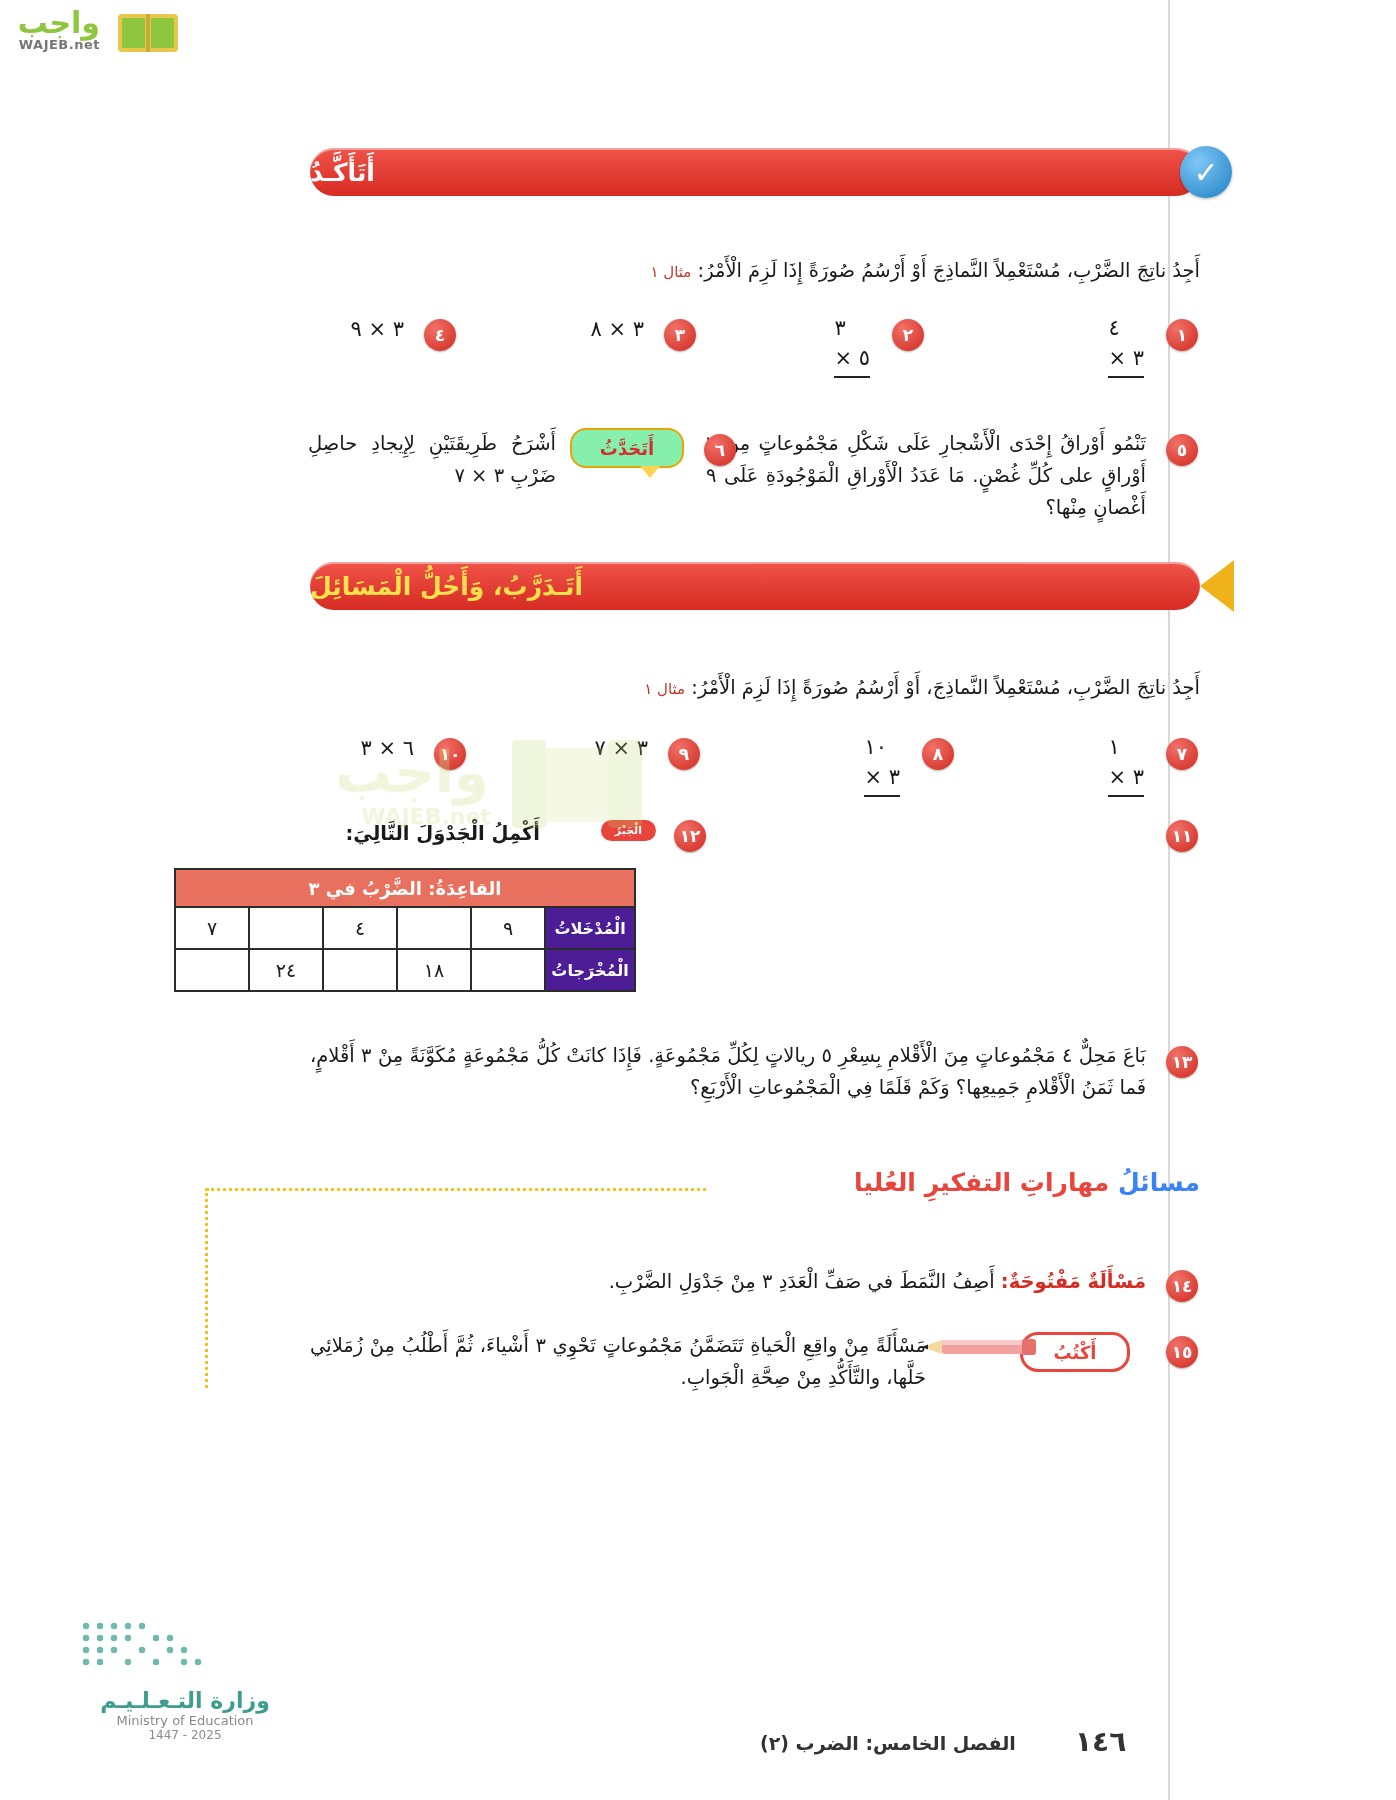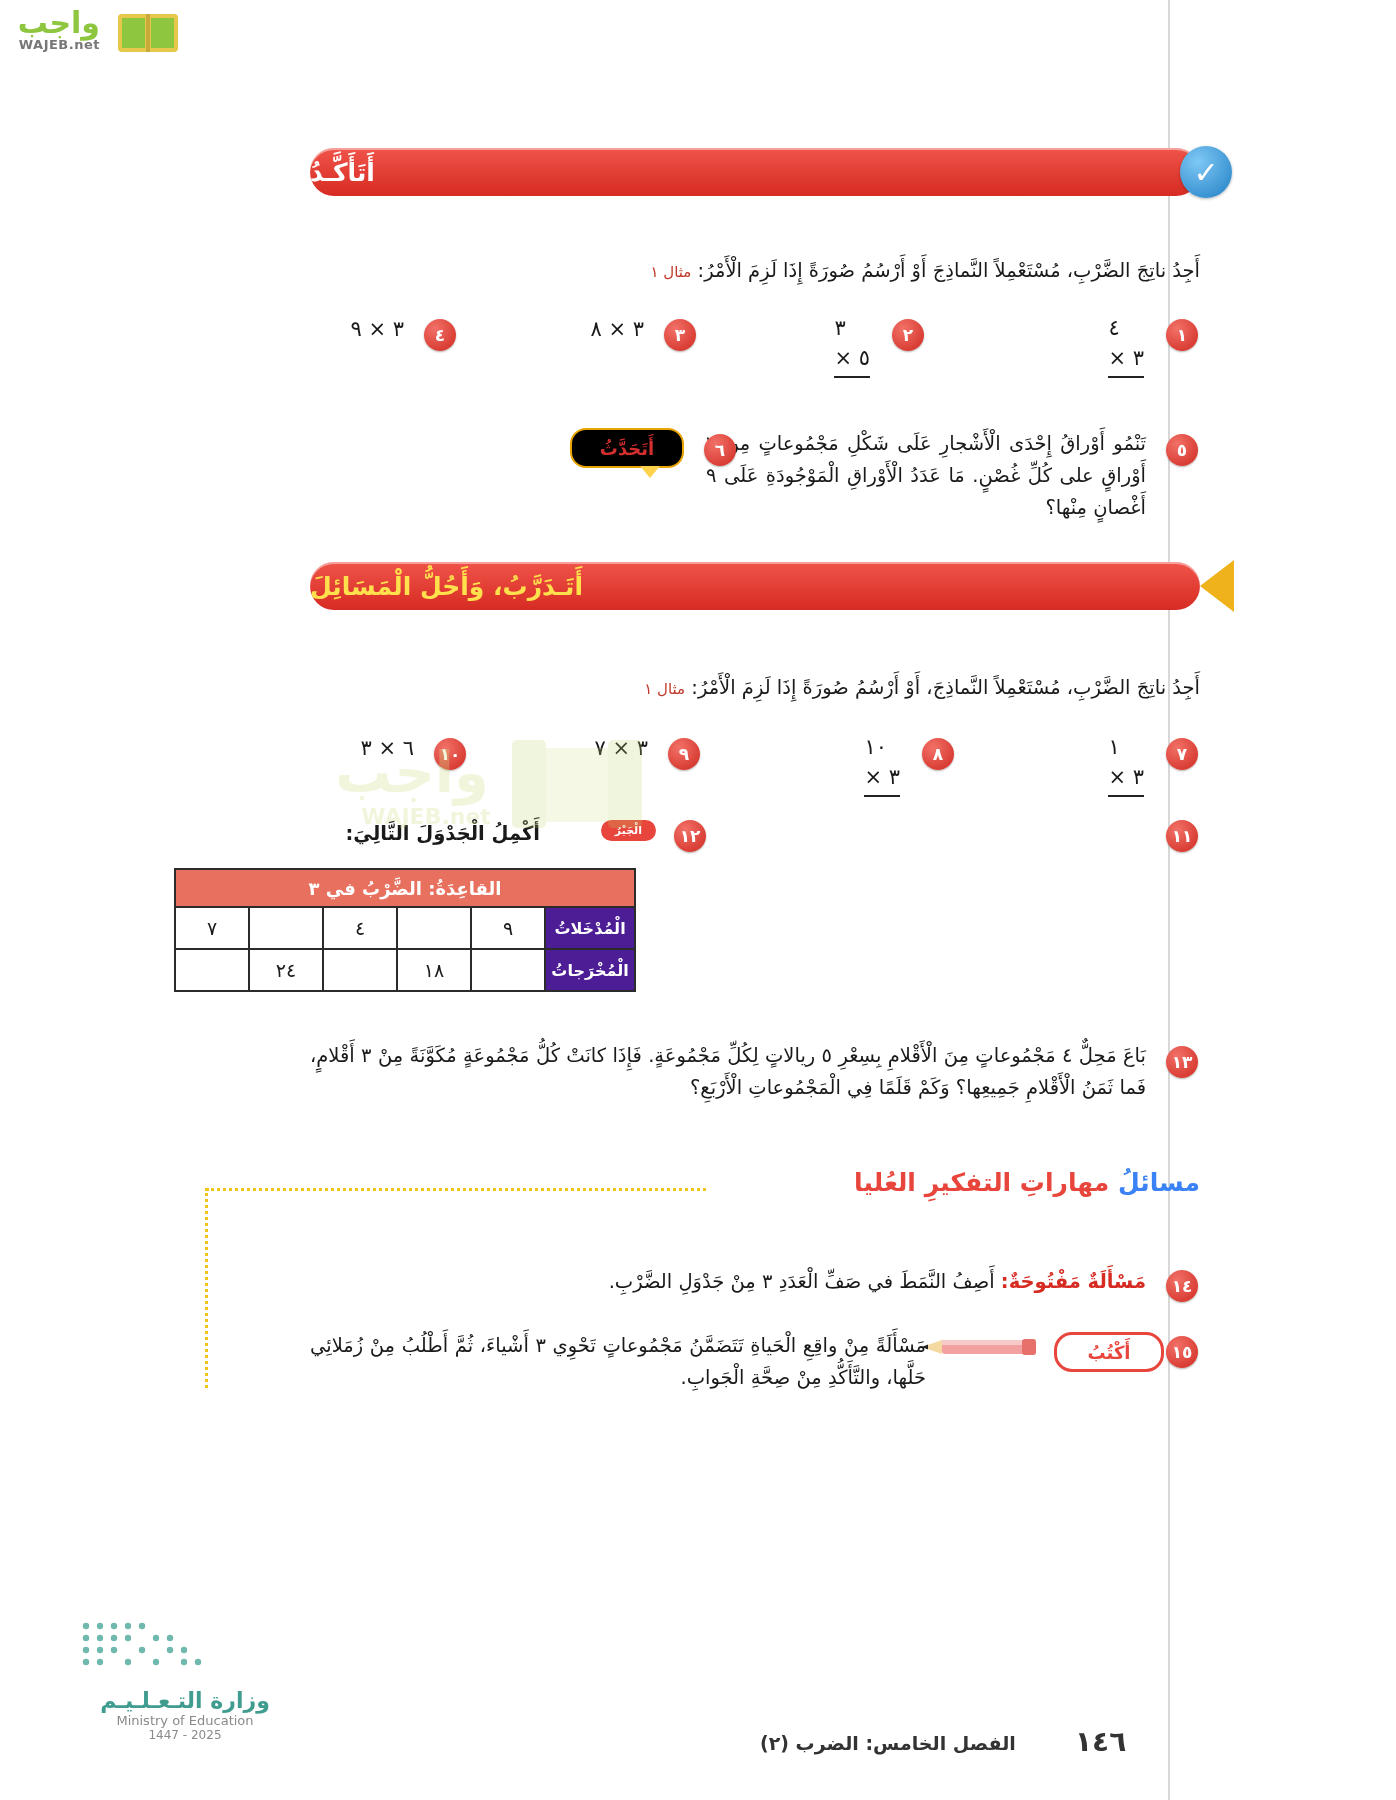--- a/index.html
+++ b/index.html
@@ -57,21 +57,21 @@
     box-shadow:0 1px 2px rgba(0,0,0,.3);
   }
 
   
   .vmul{position:absolute;text-align:left;font-size:21px;line-height:1.45;direction:ltr;}
   .vmul .row2{border-bottom:2px solid #222;padding-bottom:2px;}
   .hexpr{position:absolute;font-size:21px;direction:ltr;}
 
   
   .bubble{
-    position:absolute;background:#000000;border:2px solid #e8a400;border-radius:16px;
+    position:absolute;background:#86efac;border:2px solid #e8a400;border-radius:16px;
     color:#d32f2f;font-weight:bold;font-size:18px;
     display:flex;align-items:center;justify-content:center;
   }
   .bubble:after{
     content:"";position:absolute;bottom:-12px;right:22px;
     width:0;height:0;border-left:10px solid transparent;border-right:10px solid transparent;
     border-top:12px solid #ffd24d;
   }
 
   
@@ -159,20 +159,21 @@
   <div class="hexpr" style="top:317px;right:752px;">٣ × ٨</div>
 
   <div class="num" style="top:319px;right:940px;">٤</div>
   <div class="hexpr" style="top:317px;right:992px;">٣ × ٩</div>
 
   <div class="num" style="top:434px;right:198px;">٥</div>
   <div class="txt" style="top:428px;right:250px;width:440px;text-align:justify;">تَنْمُو أَوْراقُ إِحْدَى الْأَشْجارِ عَلَى شَكْلِ مَجْمُوعاتٍ مِن ٣ أَوْراقٍ على كُلِّ غُصْنٍ. مَا عَدَدُ الْأَوْراقِ الْمَوْجُودَةِ عَلَى ٩ أَغْصانٍ مِنْها؟</div>
 
   <div class="num" style="top:434px;right:660px;">٦</div>
   <div class="bubble" style="top:428px;right:712px;width:110px;height:36px;">أَتَحَدَّثُ</div>
+  <div class="txt" style="top:428px;right:840px;width:248px;text-align:justify;">أَشْرَحُ طَرِيقَتَيْنِ لِإِيجادِ حاصِلِ ضَرْبِ ٣ × ٧</div>
 
   <div class="banner yellow" style="top:562px;right:196px;width:890px;">
     <span style="margin-right:auto;">أَتَـدَرَّبُ، وَأَحُلُّ الْمَسَائِلَ</span>
   </div>
   <div class="arrow-badge" style="top:560px;right:162px;"></div>
 
   <div class="txt" style="top:672px;right:196px;width:890px;">
     <span>أَجِدُ ناتِجَ الضَّرْبِ، مُسْتَعْمِلاً النَّماذِجَ، أَوْ أَرْسُمُ صُورَةً إِذَا لَزِمَ الْأَمْرُ:</span>
     <span class="hint">مثال ١</span>
   </div>
@@ -235,21 +236,21 @@
   <div class="dotline" style="top:1188px;right:690px;width:500px;"></div>
   <div class="dotline v" style="top:1188px;right:1188px;height:200px;"></div>
 
   <div class="num" style="top:1270px;right:198px;">١٤</div>
   <div class="txt" style="top:1266px;right:250px;width:836px;">
     <span style="color:#d62b22;font-weight:bold;">مَسْأَلَةٌ مَفْتُوحَةٌ:</span>
     <span>أَصِفُ النَّمَطَ في صَفِّ الْعَدَدِ ٣ مِنْ جَدْوَلِ الضَّرْبِ.</span>
   </div>
 
   <div class="num" style="top:1336px;right:198px;">١٥</div>
-  <div class="tag-write" style="top:1332px;right:232px;width:104px;height:34px;">أَكْتُبُ</div>
+  <div class="tag-write" style="top:1332px;right:266px;width:104px;height:34px;">أَكْتُبُ</div>
   <svg class="pencil" viewBox="0 0 120 22" style="top:1336px;right:358px;">
     <rect x="24" y="4" width="86" height="14" rx="3" fill="#f2a0a0"></rect>
     <rect x="24" y="4" width="86" height="5" fill="#f7c9c9"></rect>
     <rect x="104" y="3" width="14" height="16" rx="3" fill="#e8706b"></rect>
     <polygon points="24,4 24,18 4,11" fill="#f4d9a0"></polygon>
     <polygon points="10,8.5 10,13.5 4,11" fill="#222"></polygon>
   </svg>
   <div class="txt" style="top:1330px;right:470px;width:616px;text-align:justify;">مَسْأَلَةً مِنْ واقِعِ الْحَياةِ تَتَضَمَّنُ مَجْمُوعاتٍ تَحْوِي ٣ أَشْياءَ، ثُمَّ أَطْلُبُ مِنْ زُمَلائِي حَلَّها، والتَّأَكُّدِ مِنْ صِحَّةِ الْجَوابِ.</div>
 
   <div class="wm" style="top:720px;right:660px;width:420px;height:140px;">

